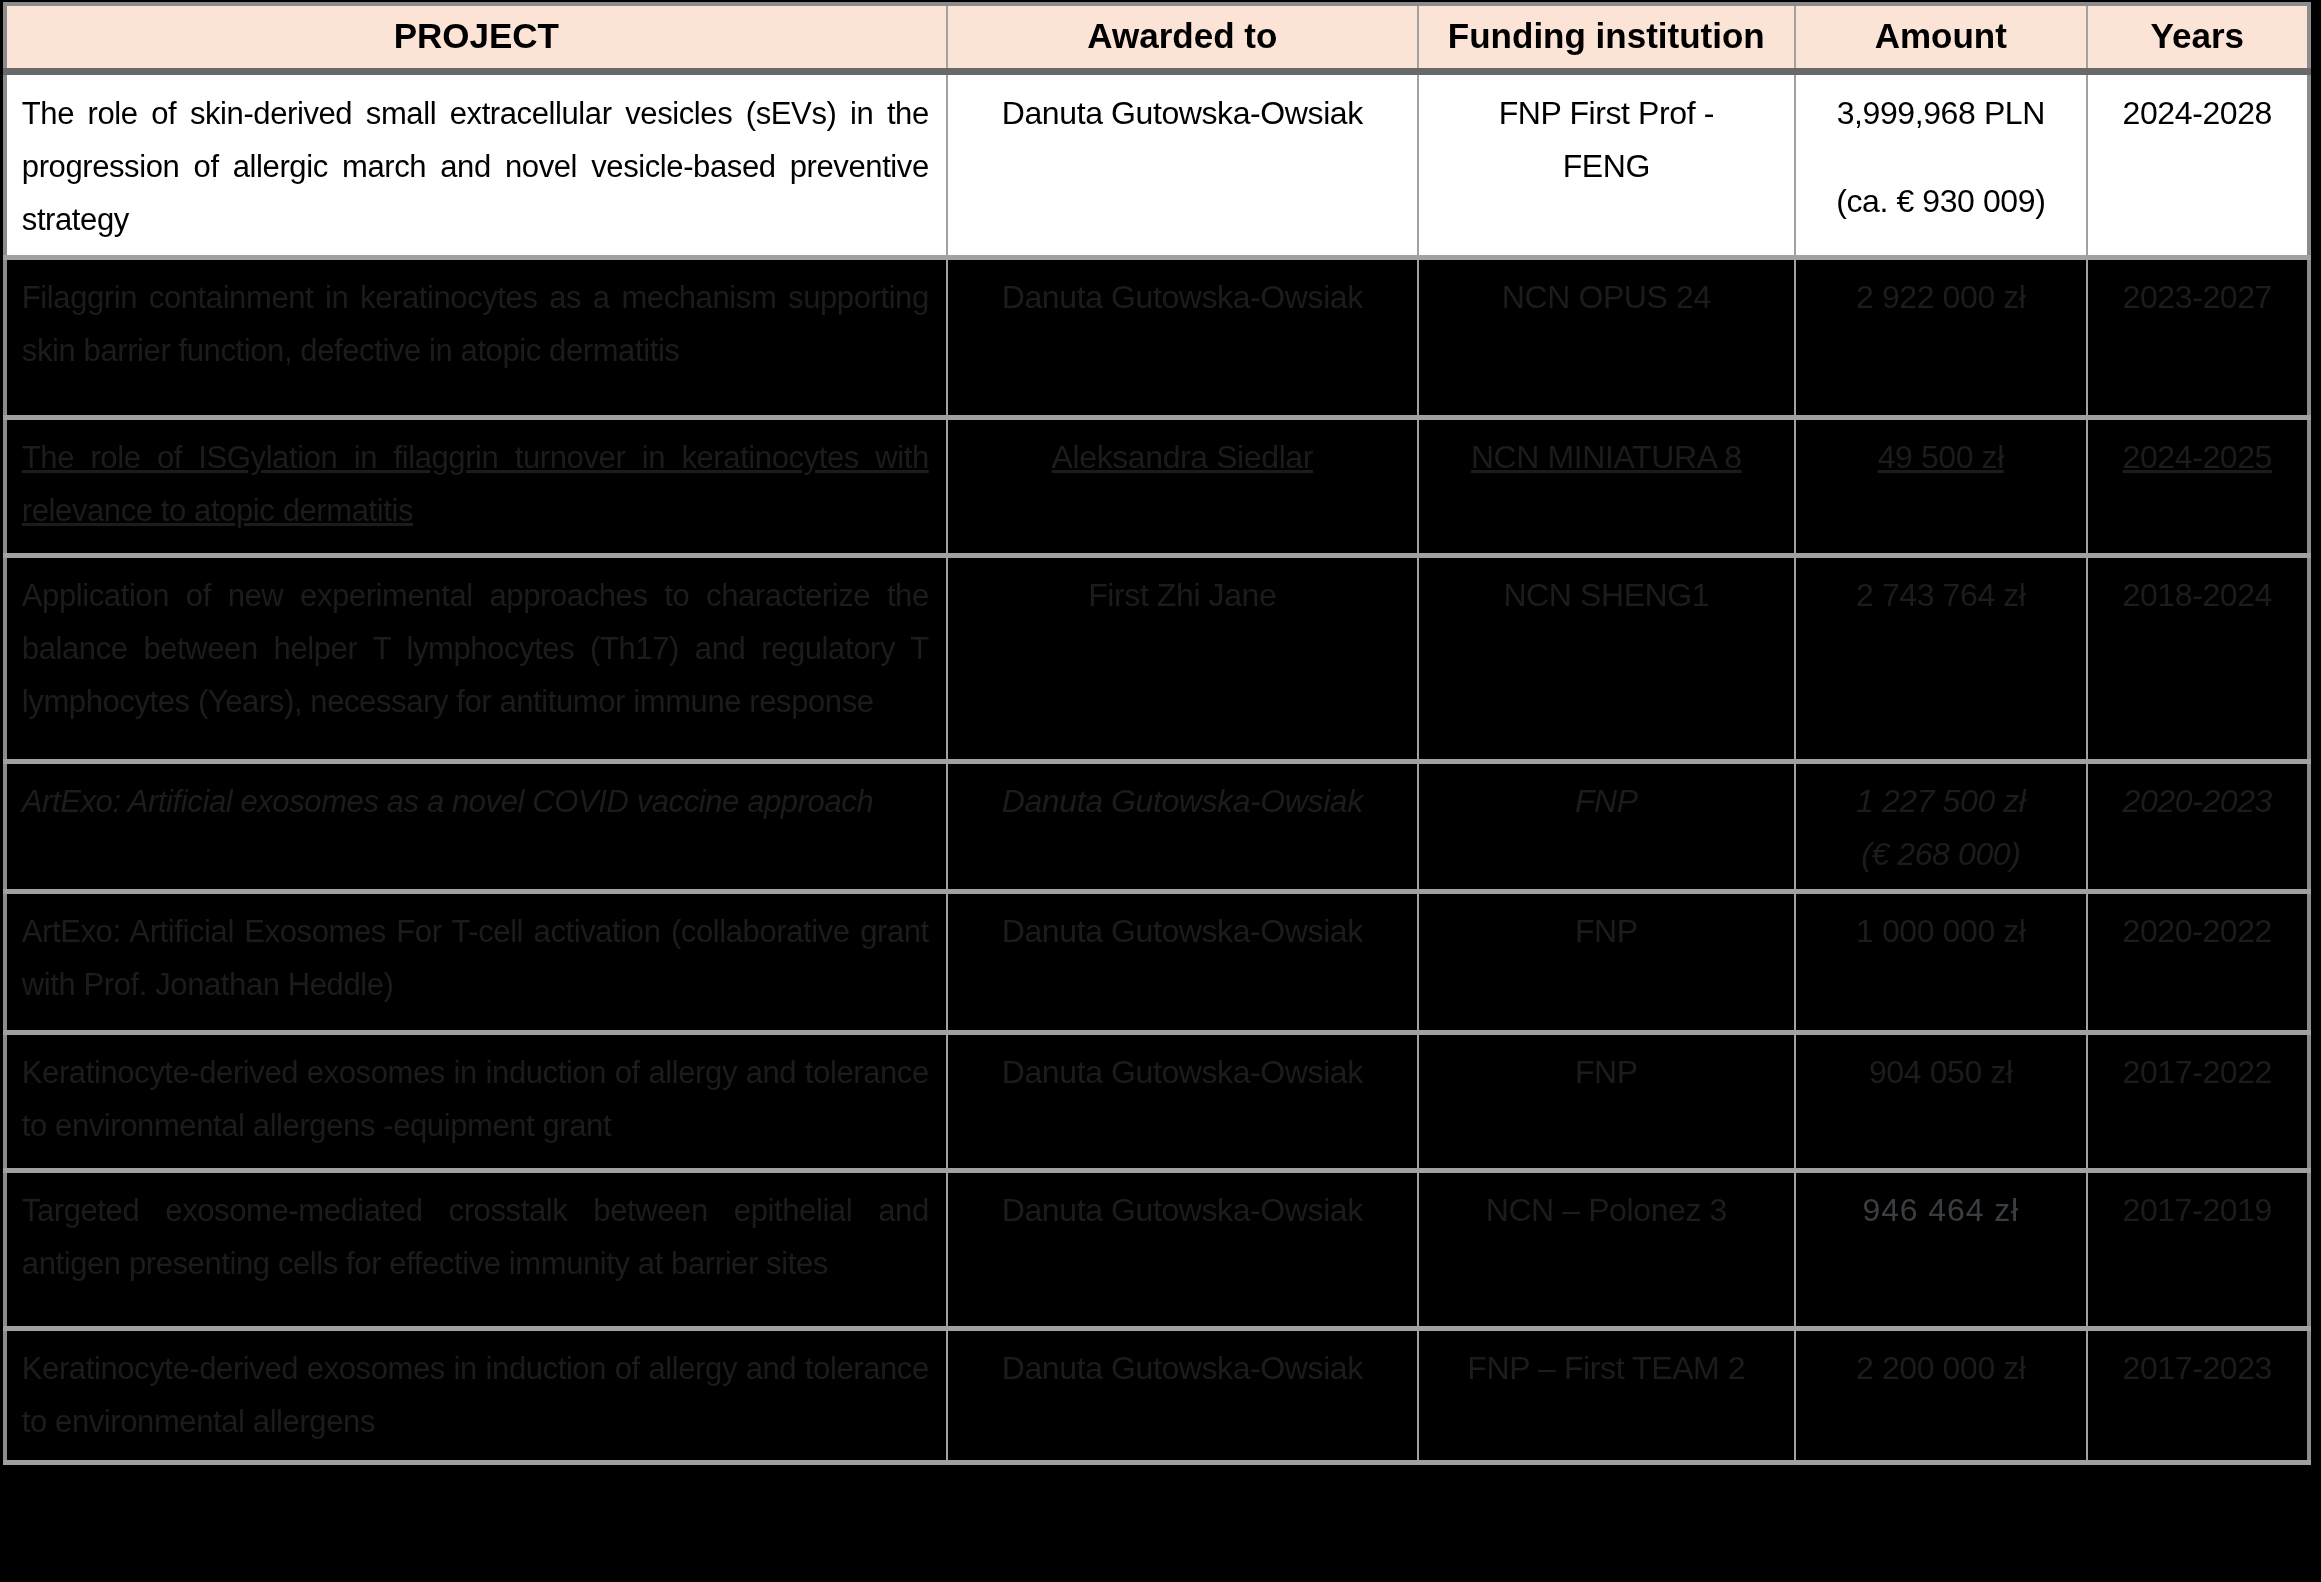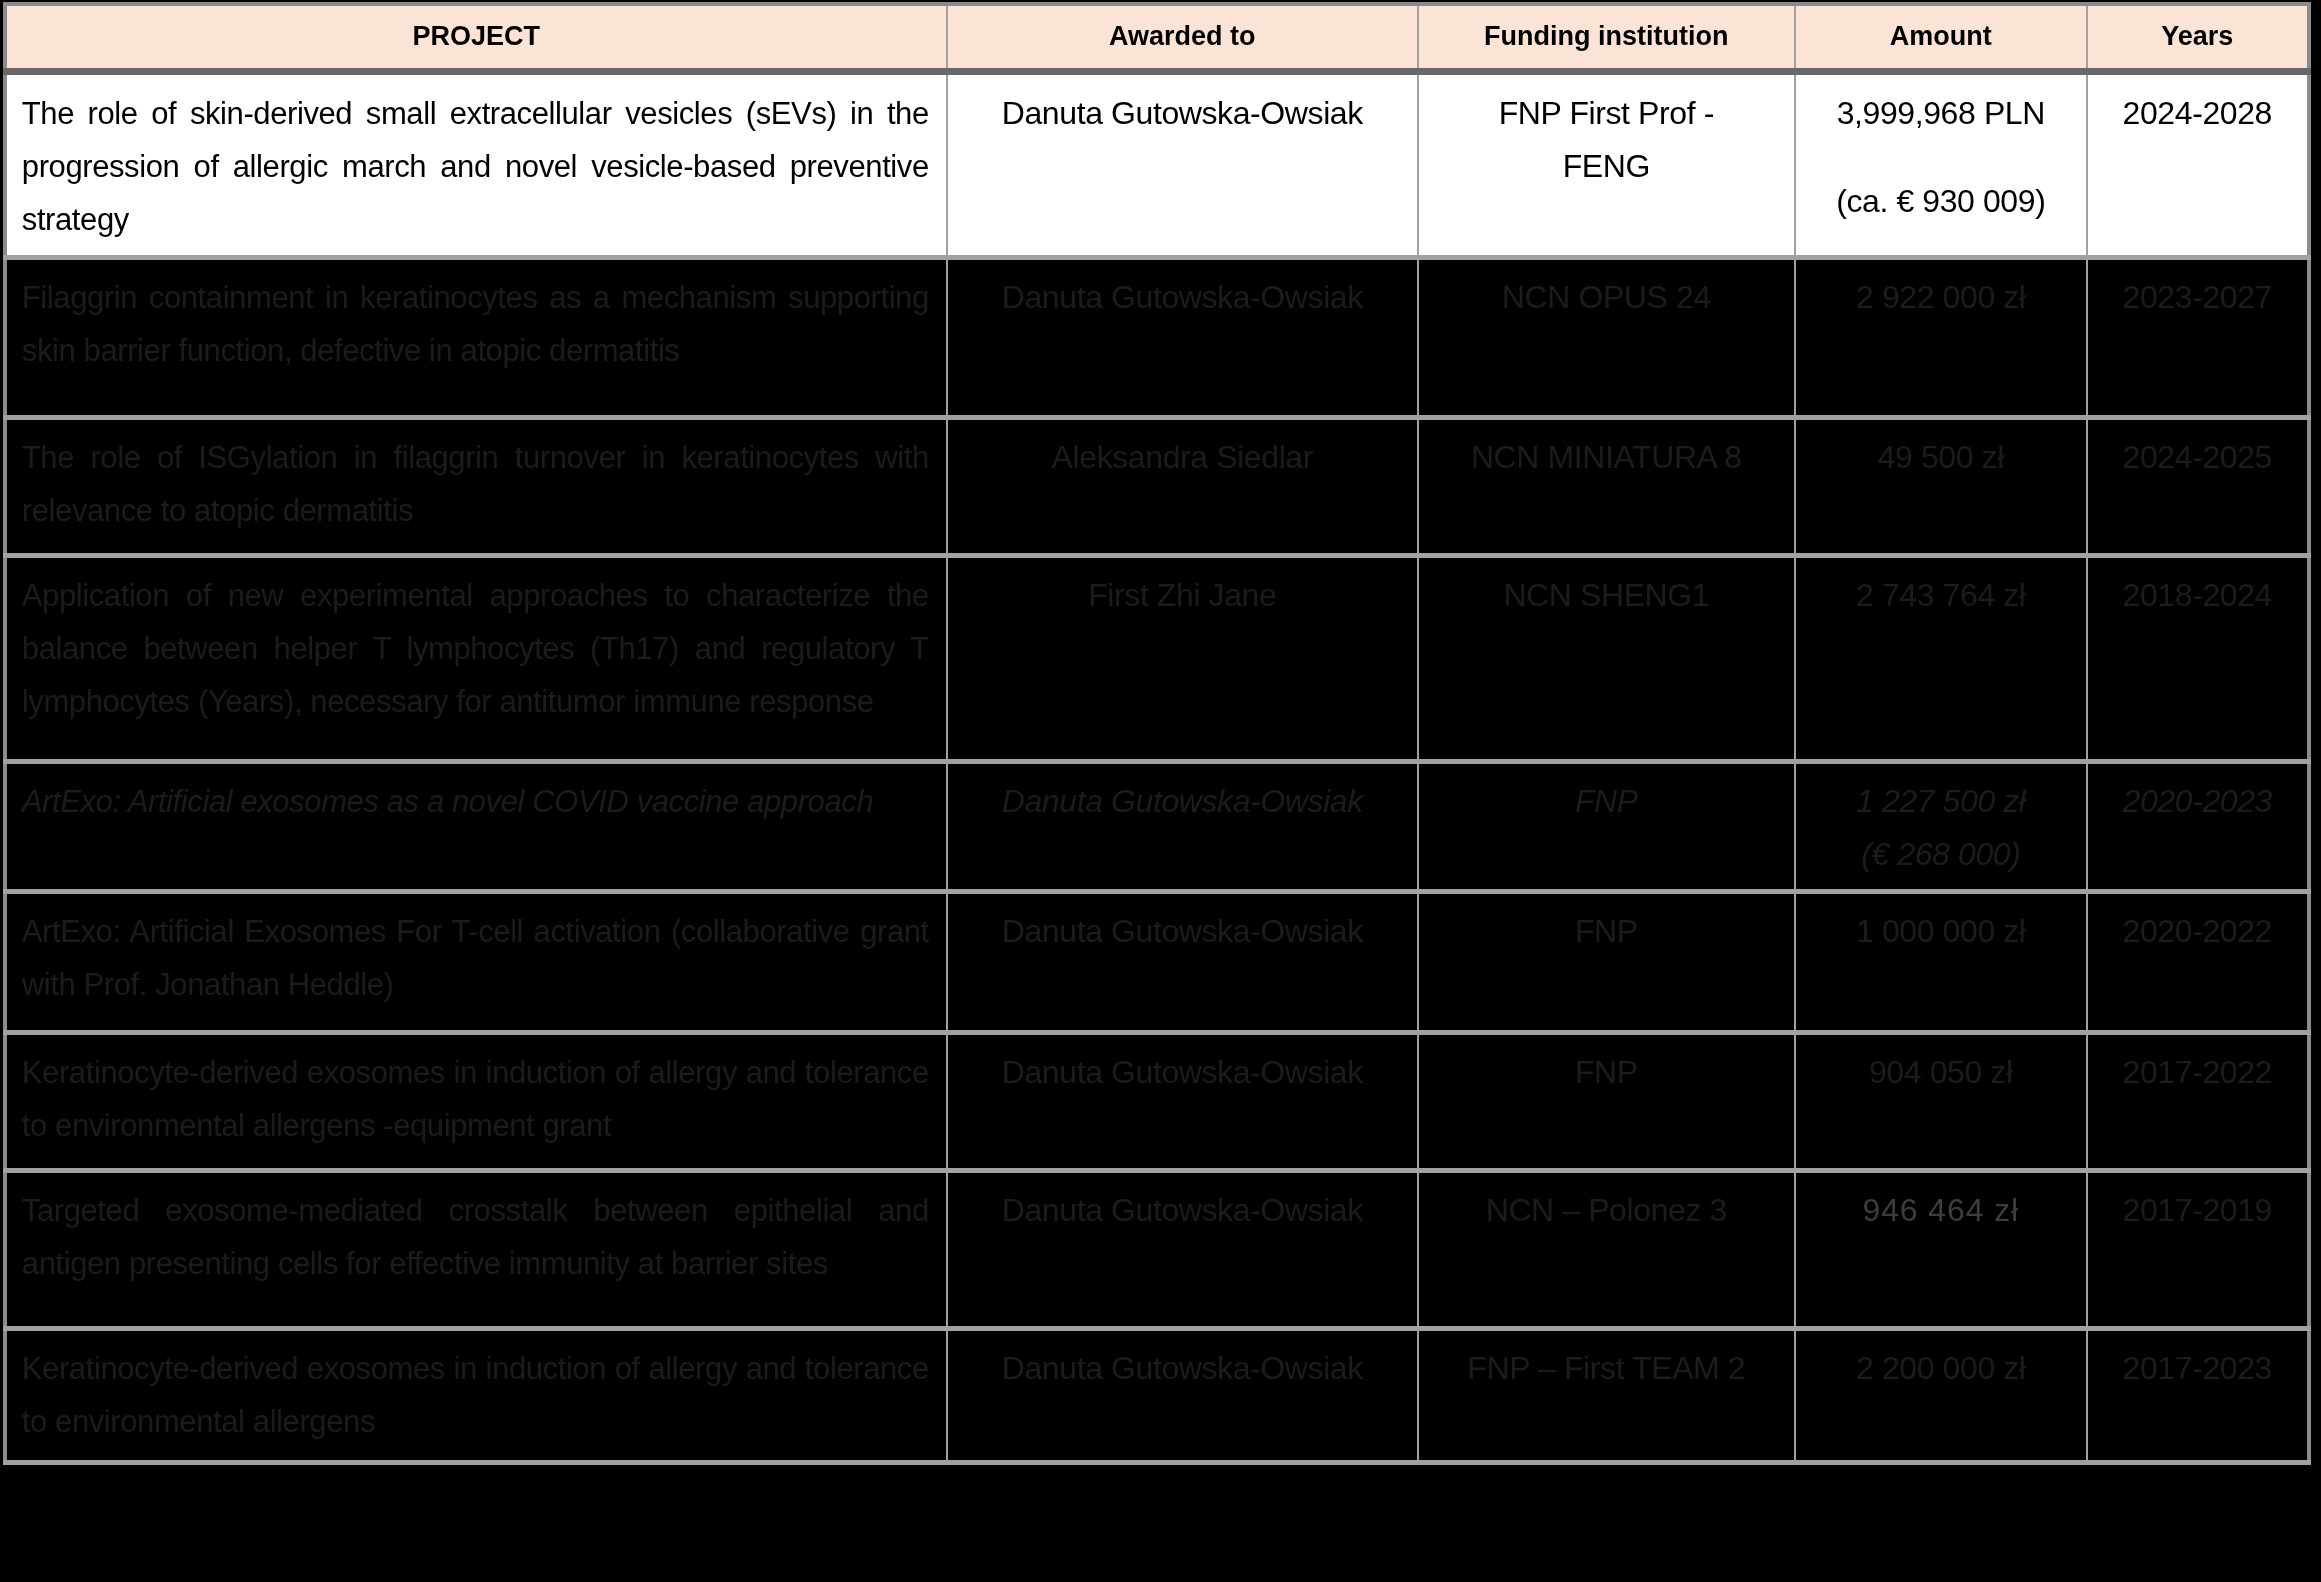--- a/index.html
+++ b/index.html
@@ -32,21 +32,21 @@
   }
   th,td{
     border:2.8px solid var(--grid_inner);
     box-sizing:border-box;
     vertical-align:top;
     overflow:hidden;
   }
   th{
     background:var(--header_bg);
     color:var(--header_text);
-    font-size:27px;
+    font-size:35px;
     font-weight:bold;
     text-align:center;
     vertical-align:middle;
     height:68px;
     padding:7.5px 3.8px 9.4px 3.8px;
     border-bottom:7.5px solid var(--header_separator);
   }
   td{border-bottom-width:5.6px;}
   tr.light td{background:var(--row_light_bg);color:var(--row_light_text);}
   tr.dark td{background:var(--row_dark_bg);color:var(--row_dark_text);}
@@ -60,21 +60,21 @@
   .c-awarded,.c-funding,.c-amount,.c-years{
     text-align:center;
     padding:11.3px 5.6px 7.5px 5.6px;
     font-size:32px;
     letter-spacing:-0.4px;
     line-height:53px;
   }
   
   tr.r1 td{height:162px;}
   tr.r2 td{height:160px;}
-  tr.r3 td{height:138px;}
+  tr.r3 td{height:138px;text-decoration:underline;}
   tr.r4 td{height:206px;}
   tr.r5 td{height:111px;font-style:italic;}
   tr.r6 td{height:140px;}
   tr.r7 td{height:141px;}
   tr.r8 td{height:138px;}
   tr.r9 td{height:158px;}
   tr.r10 td{height:134px;}
   .line2-gap{margin-top:35px;}
   .alt-amount{
     color:var(--highlight_amount);

